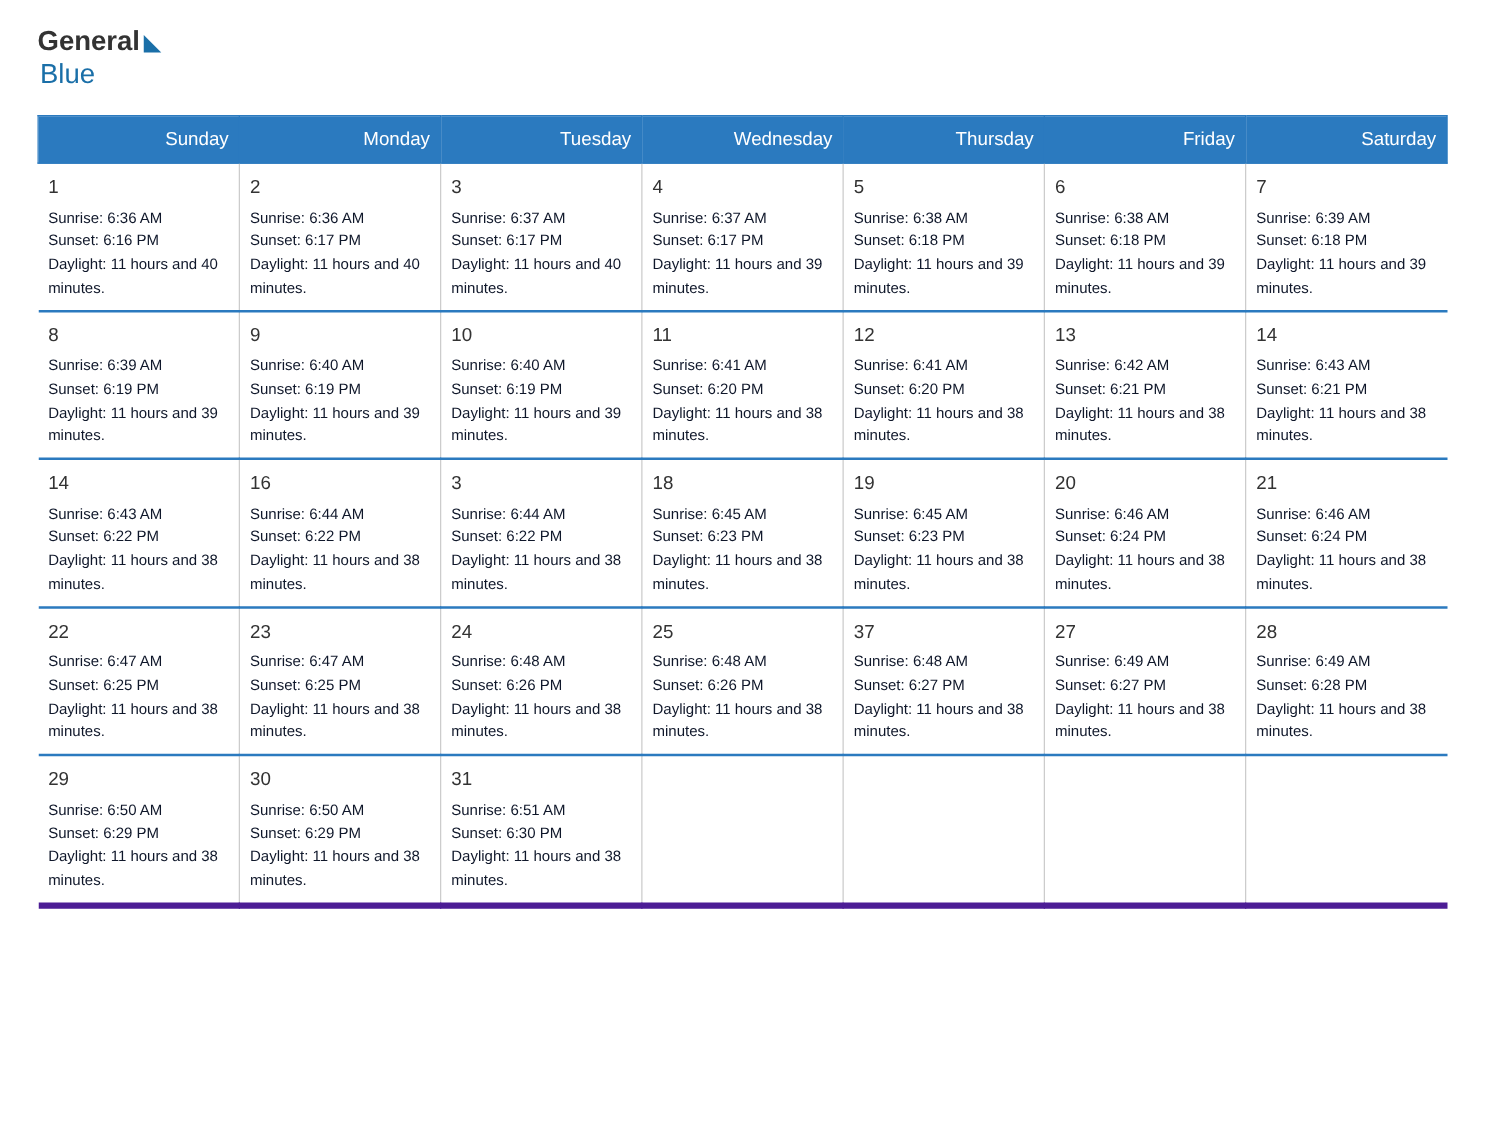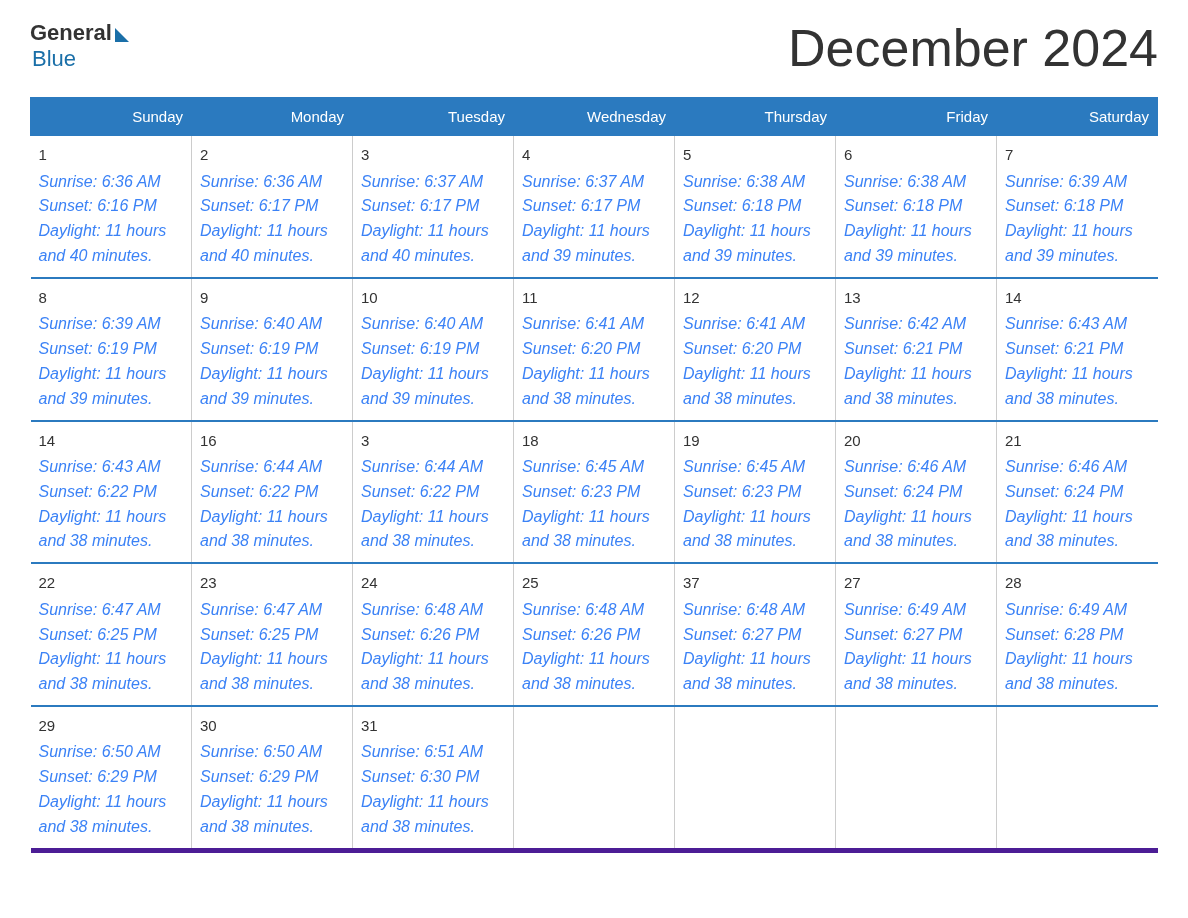--- a/index.html
+++ b/index.html
@@ -9,20 +9,21 @@
       color: #333;
       padding: 20px 30px;
       width: 1188px;
       min-height: 918px;
     }
     .header {
       display: flex;
       justify-content: space-between;
       align-items: flex-start;
       margin-bottom: 20px;
+      flex-direction: column;
     }
     .logo {
       display: flex;
       flex-direction: column;
       align-items: flex-start;
     }
     .logo-top {
       display: flex;
       align-items: center;
     }
@@ -91,45 +92,43 @@
     tbody td:last-child {
       border-right: none;
     }
     .day-number {
       font-size: 15px;
       font-weight: normal;
       display: block;
       margin-bottom: 3px;
     }
     .day-info {
-      font-size: 16px;
-      color: #3b82f6;
+      font-size: 12px;
+      color: #0f172a;
       line-height: 1.55;
-      font-style: italic;
     }
     .empty-cell {
       background: #fff;
     }
     tbody tr:last-child {
       border-bottom: 5px solid #4c1d95;
     }
   </style>
 </head>
 <body>
 
 <div class="header">
   <div class="logo">
     <div class="logo-top">
       <span class="logo-general">General</span>
       <div class="logo-arrow"></div>
     </div>
     <span class="logo-blue">Blue</span>
   </div>
   <div class="title-section">
-    <div class="month-title">December 2024</div>
   </div>
 </div>
 
 <table>
   <thead>
     <tr>
     <th>Sunday</th>
         <th>Monday</th>
         <th>Tuesday</th>
         <th>Wednesday</th>

